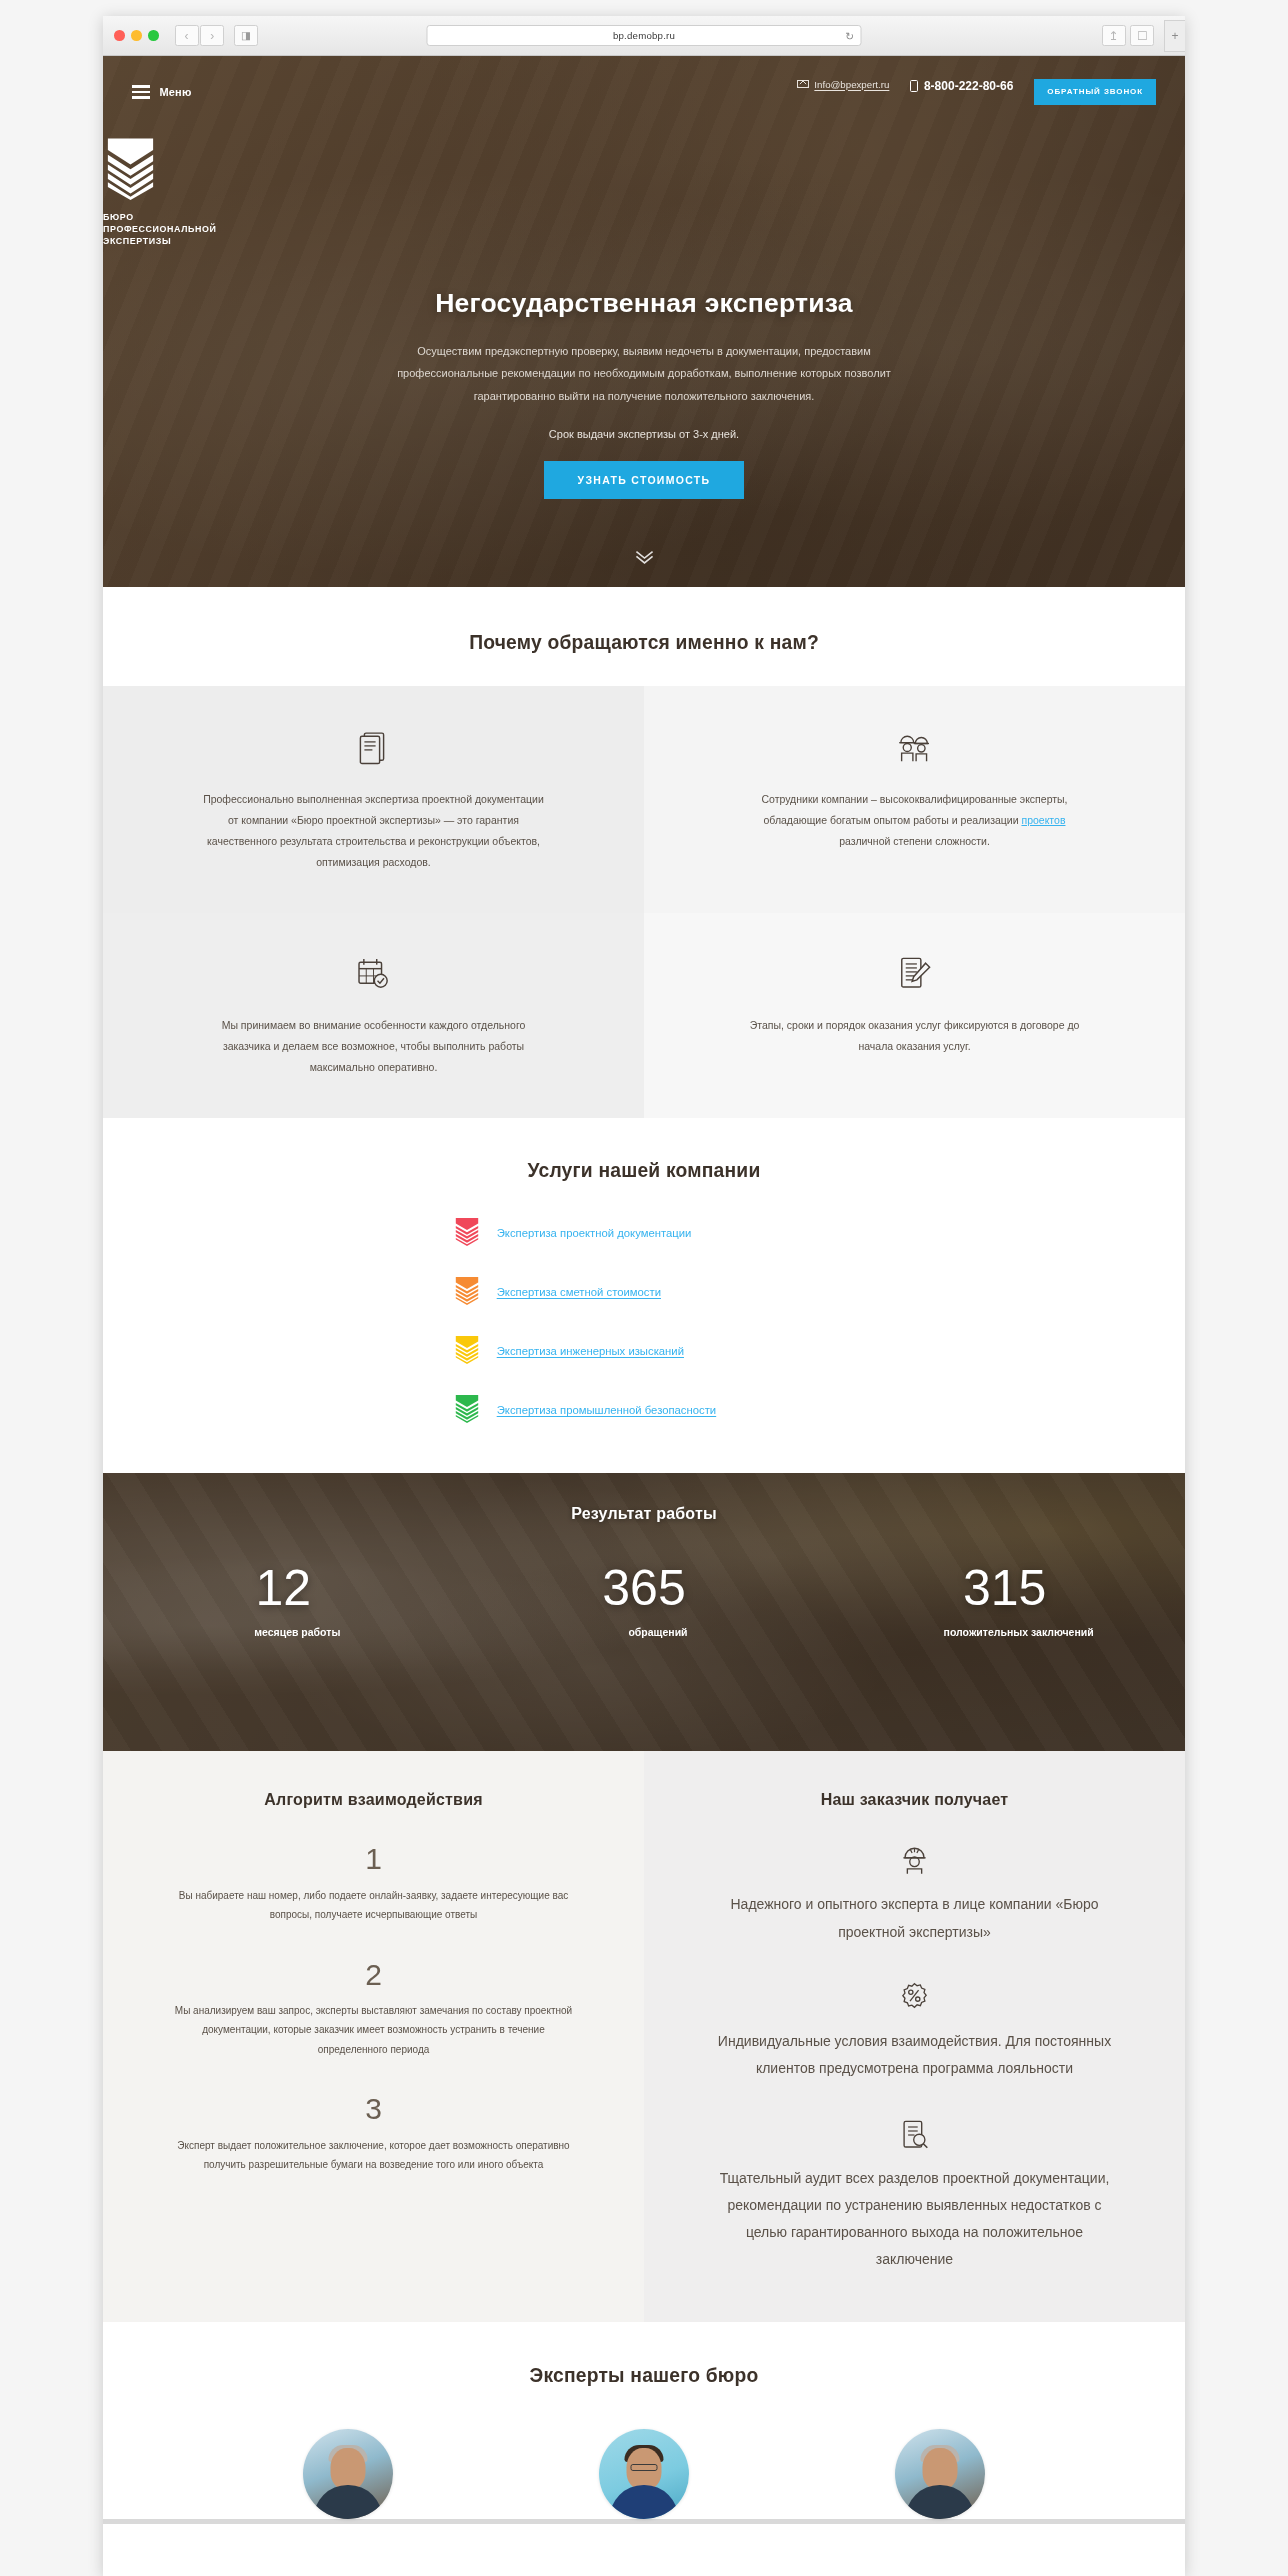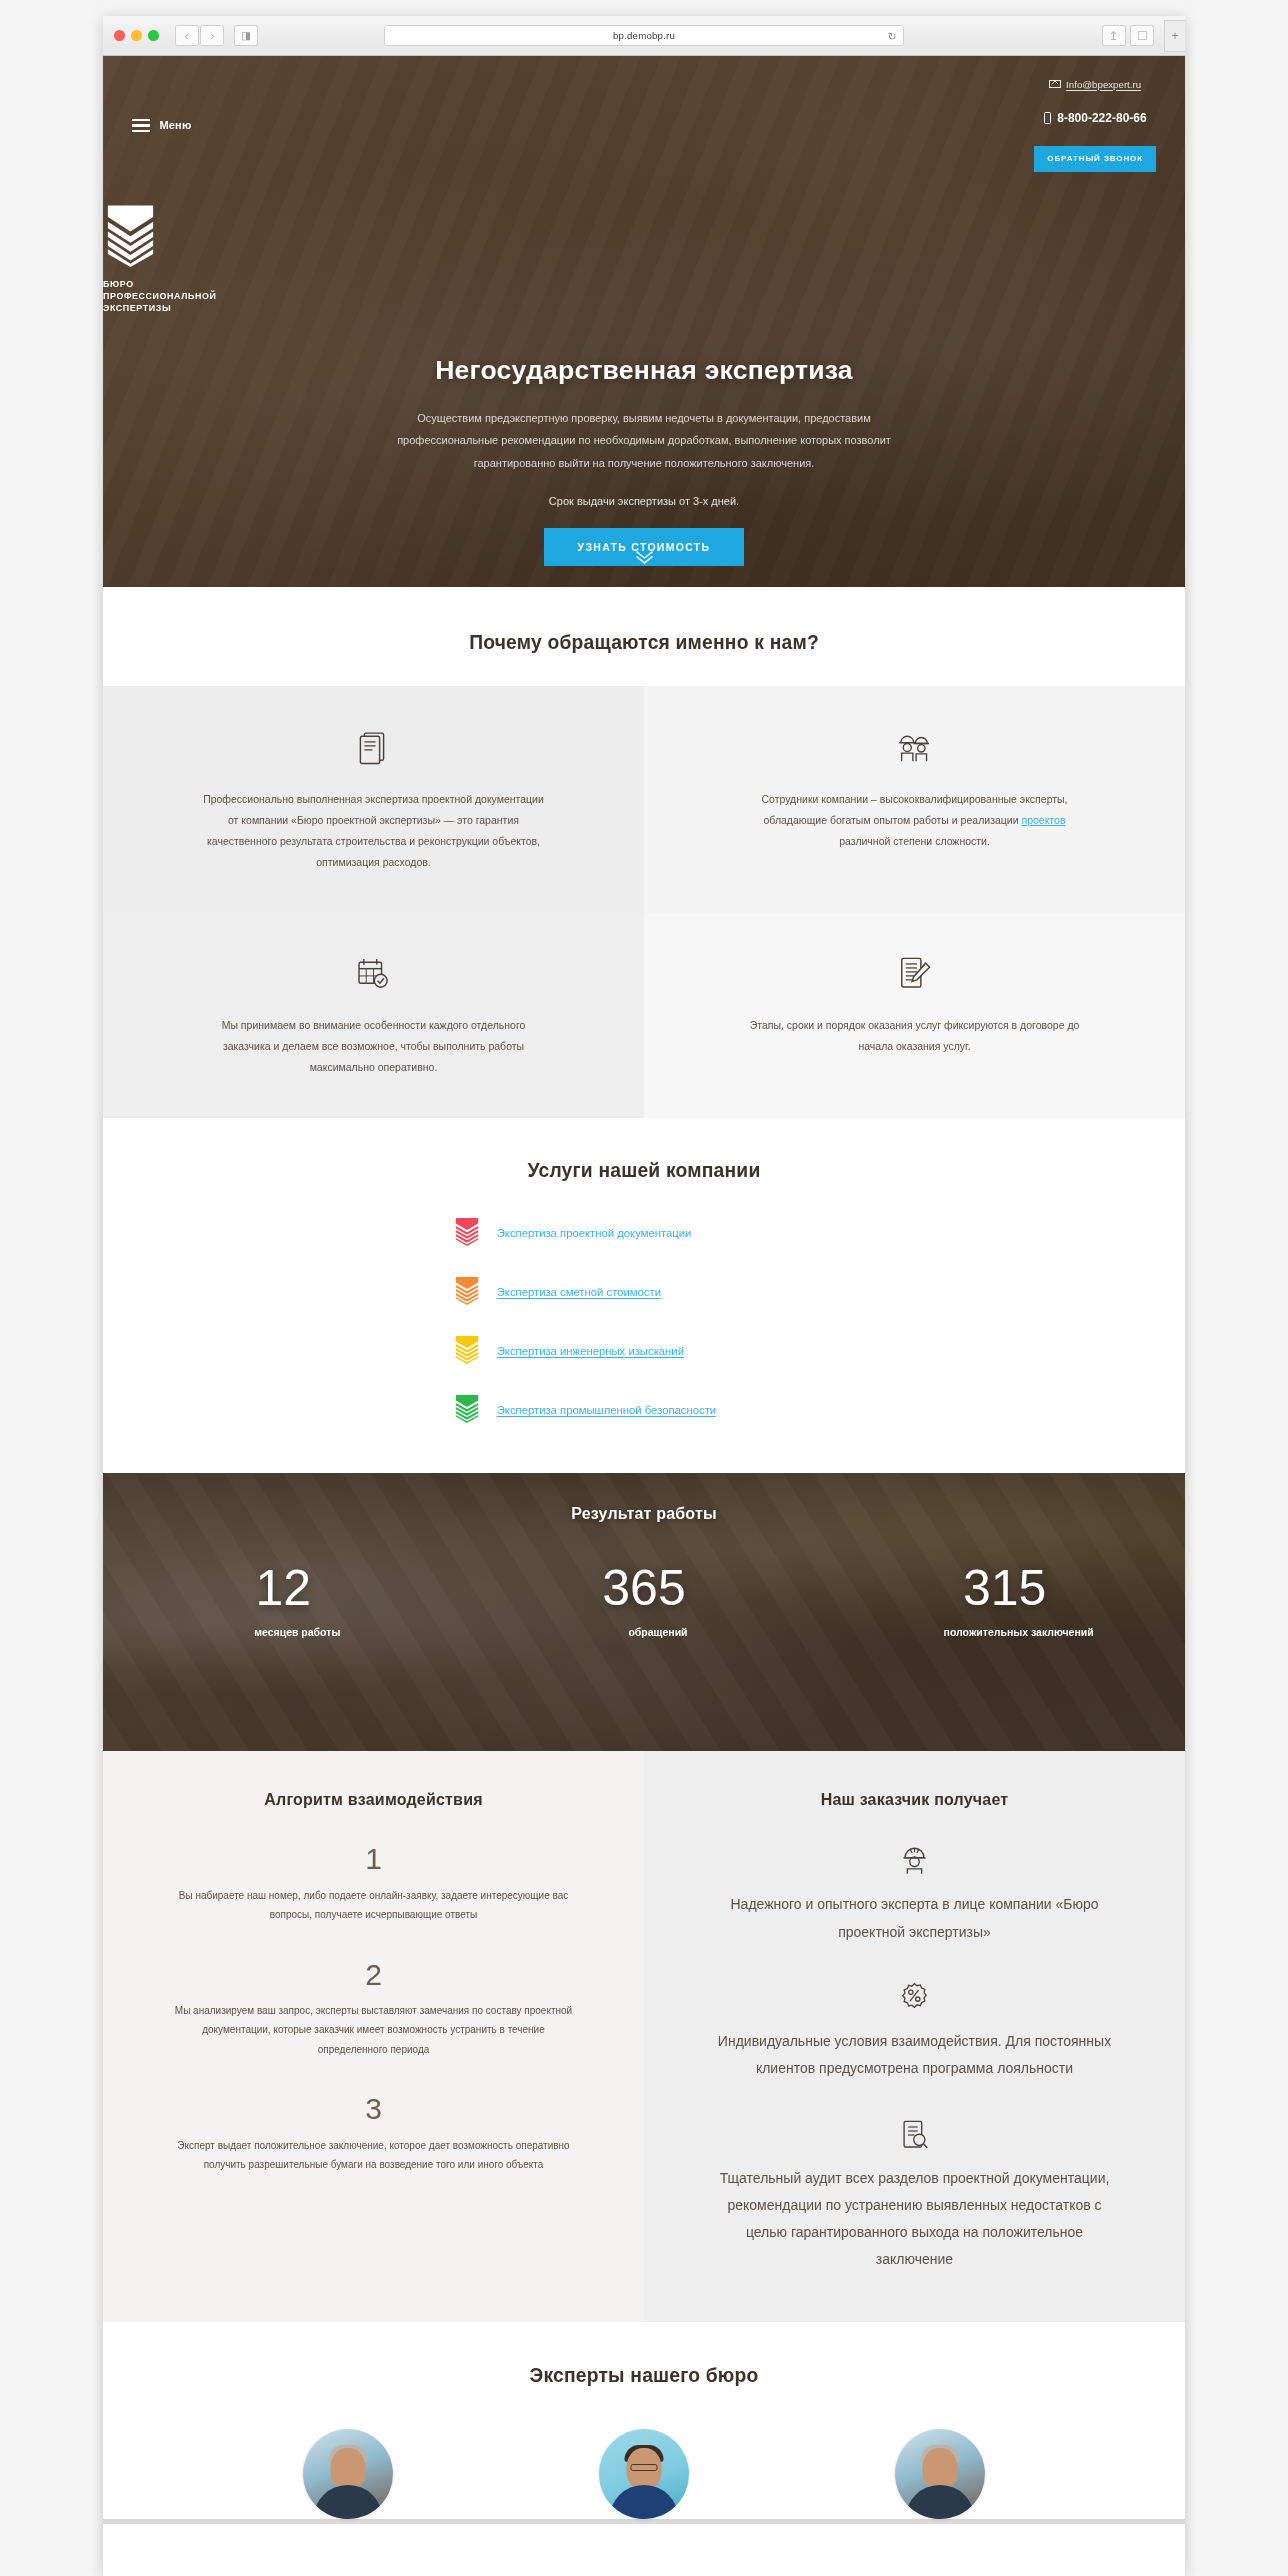--- a/index.html
+++ b/index.html
@@ -34,21 +34,21 @@
   .dot.green { background: #28c840; }
   .nav-arrows { display: flex; gap: 1.6px; margin-left: 16px; }
   .chrome-btn {
     width: 24px; height: 21px; border: 0.8px solid #d0d0d0; background: #fbfbfb;
     border-radius: 2.4px; display: flex; align-items: center; justify-content: center;
     color: #b6b6b6; font-size: 12px; line-height: 1;
   }
   .chrome-btn.sidebar { margin-left: 9.7px; color: #9a9a9a; font-size: 10.5px; }
   .addressbar {
     position: absolute; left: 50%; transform: translateX(-50%);
-    width: 520px; height: 21px; background: #fff;
+    width: 435px; height: 21px; background: #fff;
     border: 0.8px solid #cfcfcf; border-radius: 3.2px;
     display: flex; align-items: center; justify-content: center;
   }
   .addressbar .url { font-size: 9.7px; color: #3a3a3a; letter-spacing: 0.2px; }
   .addressbar .reload { position: absolute; right: 6.4px; color: #8e8e8e; font-size: 10.5px; }
   .chrome-right { position: absolute; right: 11.3px; display: flex; gap: 4.8px; align-items: center; }
   .chrome-right .chrome-btn { width: 24px; height: 21px; }
   .tabplus {
     width: 21px; height: 32px; border: 0.8px solid #d2d2d2; border-right: none;
     background: #ededed; display: flex; align-items: center; justify-content: center;
@@ -80,21 +80,21 @@
 
   .topbar {
     display: flex; align-items: center; justify-content: space-between;
     padding: 22.5px 29px 0 29px;
   }
   .menu-btn { display: flex; align-items: center; gap: 9.7px; cursor: pointer; }
   .burger { display: flex; flex-direction: column; gap: 3.2px; }
   .burger span { display: block; width: 17.7px; height: 2.4px; background: #fff; }
   .menu-label { color: #fff; font-size: 11px; font-weight: 700; letter-spacing: 0.2px; }
 
-  .topbar-right { display: flex; align-items: center; gap: 21px; flex-direction: column; }
+  .topbar-right { display: flex; align-items: flex-start; gap: 21px; }
   .contact { display: flex; align-items: center; gap: 5.6px; color: #e9e4de; font-size: 9.7px; }
   .contact .mail-ico { width: 11.3px; height: 8px; border: 1.1px solid #e9e4de; position: relative; }
   .contact .mail-ico::after {
     content: ""; position: absolute; left: 0; top: 0; width: 100%; height: 100%;
     background: linear-gradient(to bottom right, transparent 44%, #e9e4de 45%, #e9e4de 50%, transparent 51%),
                 linear-gradient(to bottom left, transparent 44%, #e9e4de 45%, #e9e4de 50%, transparent 51%);
     background-size: 50% 100%; background-repeat: no-repeat;
     background-position: left top, right top;
   }
   .email-text { text-decoration: underline; text-underline-offset: 2.4px; }

